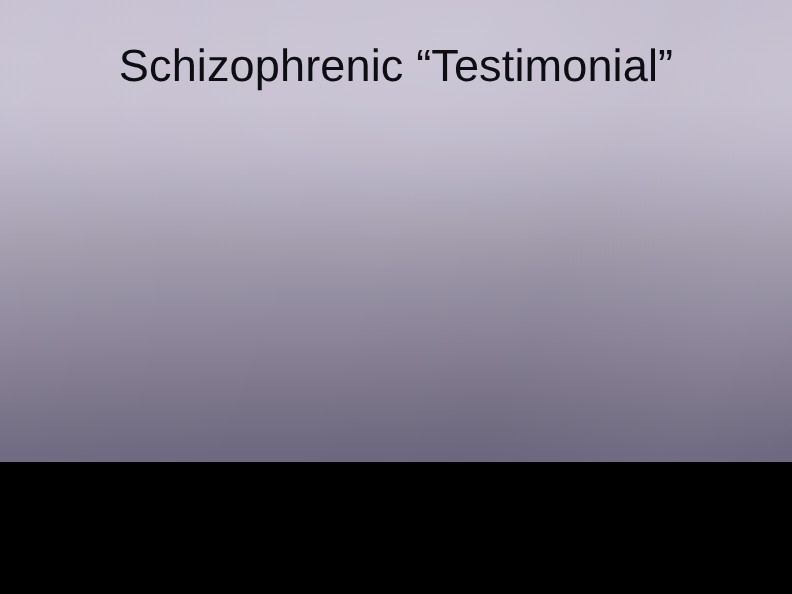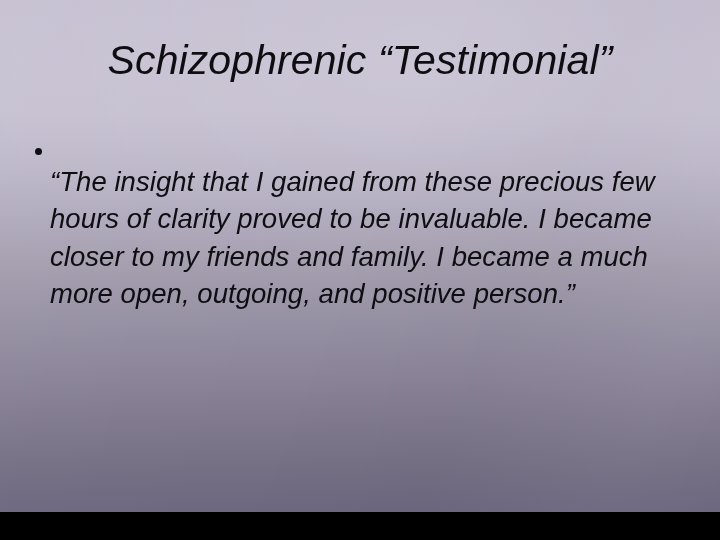--- a/index.html
+++ b/index.html
@@ -4,38 +4,37 @@
 <style>
   html, body {
     margin: 0;
     padding: 0;
     background: #000;
   }
 
   #slide {
     position: relative;
     width: 720px;
-    height: 512px;
+    height: 420px;
     overflow: hidden;
     font-family: "Liberation Sans", "DejaVu Sans", sans-serif;
     
     background:
       linear-gradient(180deg,
         #c4bed0 0%,
         #c6c0d1 12%,
         #c5bfd0 22%,
         #bdb7c9 32%,
         #b0aabd 42%,
         #a49dae 52%,
         #9791a4 62%,
         #8d869b 72%,
         #817a8f 82%,
         #757084 91%,
         #6d6780 100%);
-    font-style: italic;
   }
 
   
   #slide-sheen {
     position: absolute;
     inset: 0;
     pointer-events: none;
     background:
       linear-gradient(115deg,
         rgba(255,255,255,0.055) 0%,
@@ -119,22 +118,14 @@
 
 <div id="slide">
 
   <div id="slide-sheen"></div>
   <div id="slide-vignette"></div>
 
   <div id="title-block">
     <h1 id="slide-title">Schizophrenic “Testimonial”</h1>
   </div>
 
-  <div id="body-block">
-    <div class="bullet-row">
-      <span class="bullet-marker">
-        <span class="bullet-dot"></span>
-      </span>
-      <p class="bullet-text">“The insight that I gained from these precious few hours of clarity proved to be invaluable. I became closer to my friends and family. I became a much more open, outgoing, and positive person.”</p>
-    </div>
-  </div>
 
 </div>
 
 </body></html>

